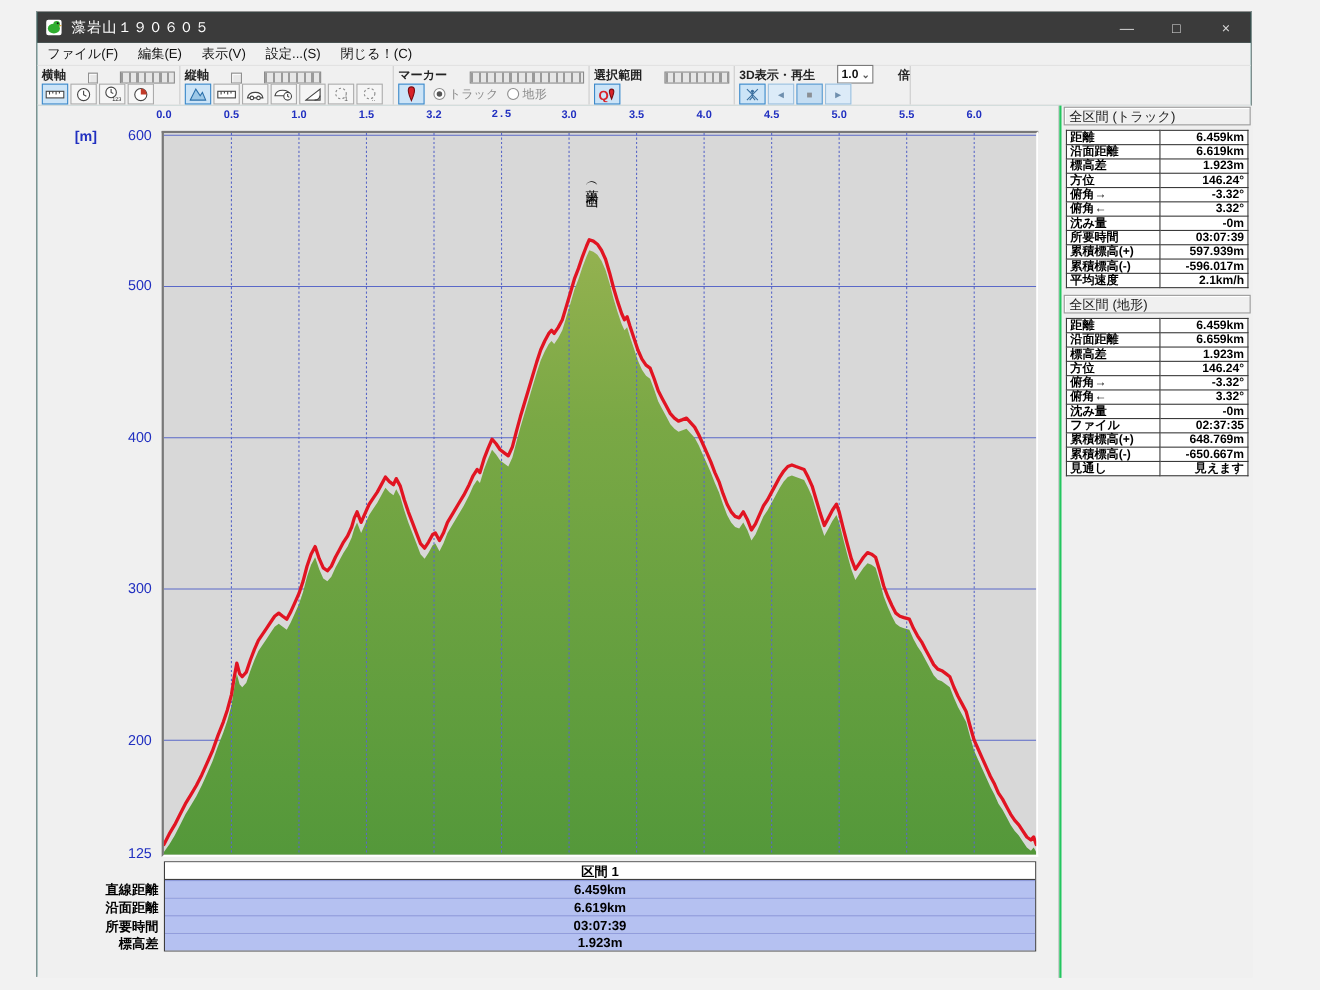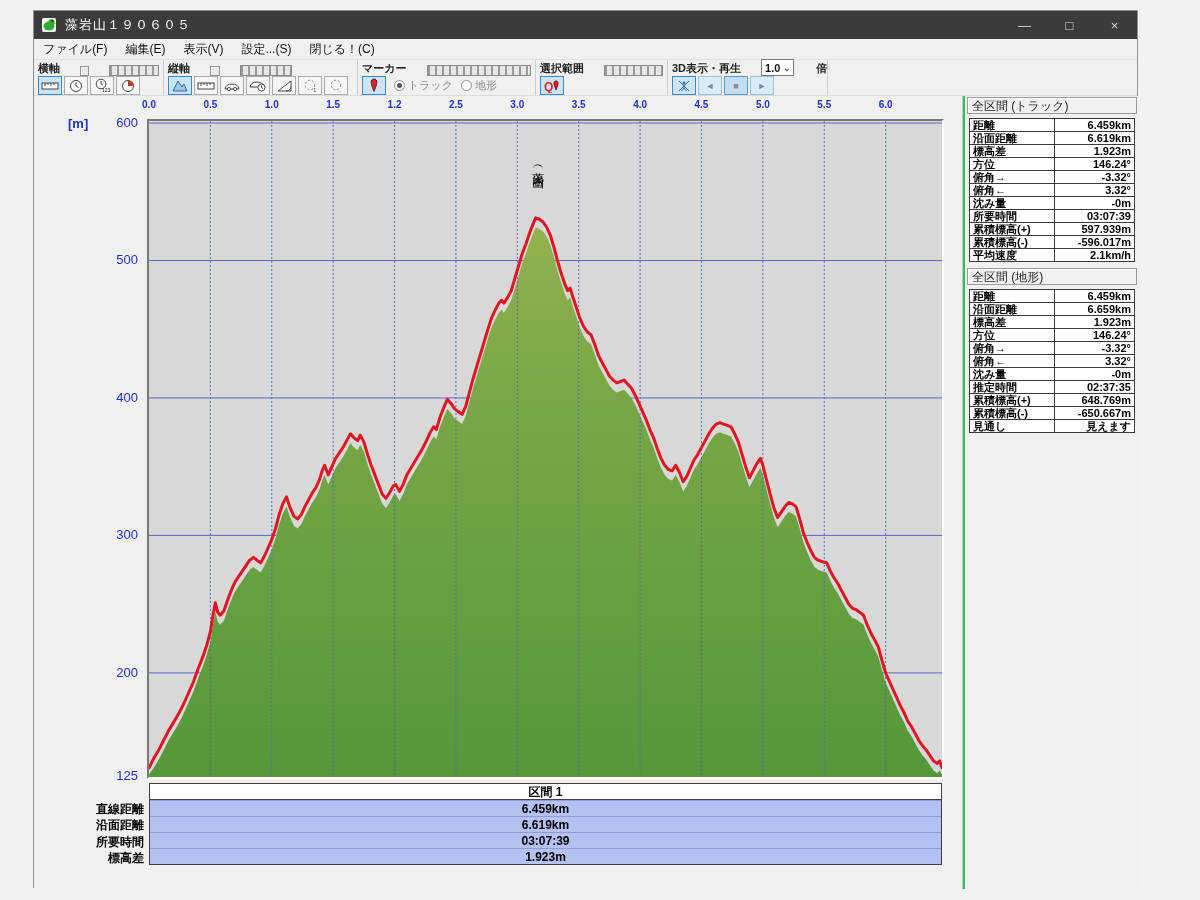--- a/index.html
+++ b/index.html
@@ -248,22 +248,22 @@
   <div class="content">
 
     <div class="graph-panel">
       <span class="axis-unit" style="left:34px; top:20px;">[m]</span>
       <span class="axis-unit" style="left:880px; top:19px;margin-top:44px;">[km]</span>
       <div id="x-axis">
           <span class="x-tick" style="left: 98px;">0.0</span>
           <span class="x-tick" style="left: 159.387px;">0.5</span>
           <span class="x-tick" style="left: 220.774px;">1.0</span>
           <span class="x-tick" style="left: 282.162px;">1.5</span>
-          <span class="x-tick" style="left: 343.549px;">1.2</span>
-          <span class="x-tick" style="left: 404.936px;">2.5</span>
+          <span class="x-tick" style="left: 343.549px;">3.2</span>
+          <span class="x-tick" style="left: 404.936px; font-family: Liberation Mono, monospace;">2.5</span>
           <span class="x-tick" style="left: 466.323px;">3.0</span>
           <span class="x-tick" style="left: 527.71px;">3.5</span>
           <span class="x-tick" style="left: 589.098px;">4.0</span>
           <span class="x-tick" style="left: 650.485px;">4.5</span>
           <span class="x-tick" style="left: 711.872px;">5.0</span>
           <span class="x-tick" style="left: 773.259px;">5.5</span>
           <span class="x-tick" style="left: 834.647px;">6.0</span>
         </div>
       <div id="y-axis">
           <span class="y-tick" style="top: 19px;">600</span>
@@ -396,21 +396,21 @@
             </tr>
         <tr>
               <td class="sl">俯角←</td>
               <td class="sv">3.32°</td>
             </tr>
         <tr>
               <td class="sl">沈み量</td>
               <td class="sv">-0m</td>
             </tr>
         <tr>
-              <td class="sl">推定時間</td>
+              <td class="sl">ファイル</td>
               <td class="sv">02:37:35</td>
             </tr>
         <tr>
               <td class="sl">累積標高(+)</td>
               <td class="sv">648.769m</td>
             </tr>
         <tr>
               <td class="sl">累積標高(-)</td>
               <td class="sv">-650.667m</td>
             </tr>

